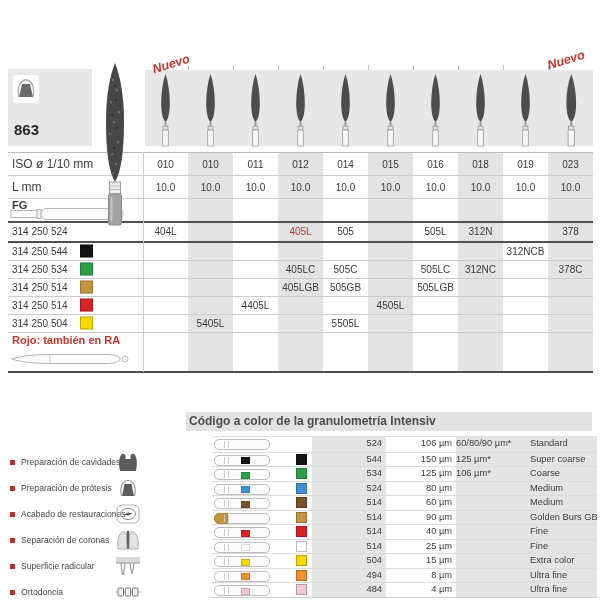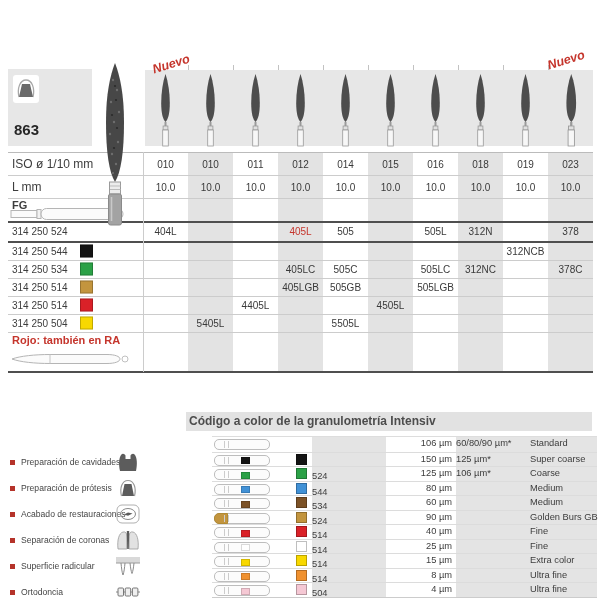--- a/index.html
+++ b/index.html
@@ -46,21 +46,21 @@
   
   .grit{position:absolute;left:212px;top:437px;width:385px;}
   .gband{position:absolute;top:0;bottom:0;background:#e4e4e4;}
   .gband.codeb{left:100px;width:74px;}
   .gband.nameb{left:244px;width:141px;}
   .grit::after{content:"";position:absolute;left:0;right:0;bottom:-1px;height:1px;background:#ccc;}
   .grit::before{content:"";position:absolute;left:0;right:0;top:-1px;height:1px;background:#ddd;}
   .grow{position:relative;height:14.5px;box-sizing:border-box;}
   .grow + .grow{border-top:1px solid #dcdcdc;}
   .gtxt{position:absolute;top:0;font-size:9.3px;line-height:13.5px;color:#3c3c3c;white-space:nowrap;}
-  .gcode{left:100px;width:70px;margin-top:33px;}
+  .gcode{left:100px;width:70px;text-align:right;}
   .gsize{left:176px;width:64px;text-align:right;}
   .galt{left:244px;width:70px;text-align:left;}
   .gname{left:318px;text-align:left;}
   .gsw{position:absolute;left:84px;top:1px;width:11px;height:11px;border:1px solid rgba(0,0,0,.25);box-sizing:border-box;}
   .gicon{position:absolute;left:2px;top:2px;width:54px;height:9px;border:1px solid #bdbdbd;border-radius:5px;
          background:#fcfcfc;}
   .gicon i{position:absolute;display:block;}
   .gl1{left:9px;top:1px;bottom:1px;width:1px;background:#ccc;}
   .gl2{left:13px;top:1px;bottom:1px;width:1px;background:#ccc;}
   .gchip{left:26px;top:1.5px;width:7px;height:5px;border:1px solid rgba(0,0,0,.15);}

